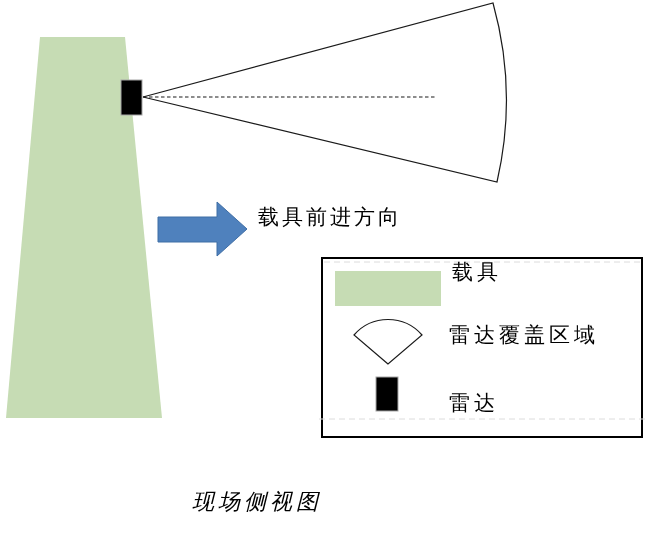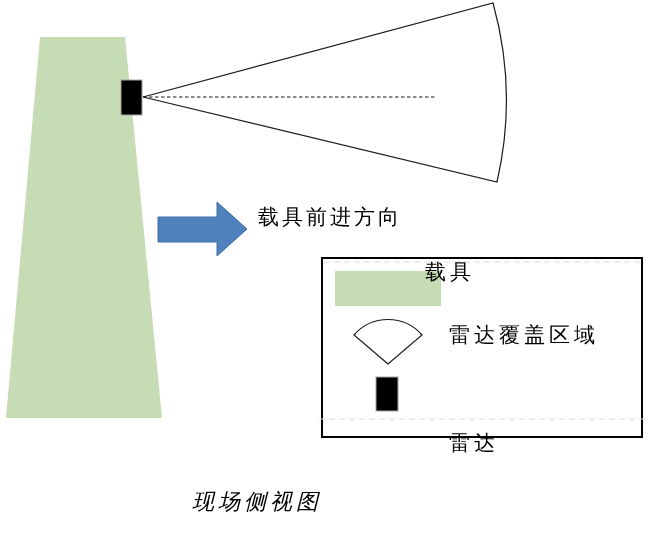--- a/index.html
+++ b/index.html
@@ -27,37 +27,36 @@
     white-space: nowrap;
   }
   .arrow-label {
     left: 258px;
     top: 207px;
     font-size: 21px;
     letter-spacing: 3px;
     text-align: right;
   }
   .legend-label-1 {
-    left: 425px;
+    left: 452px;
     top: 262px;
     font-size: 21px;
     letter-spacing: 4px;
   }
   .legend-label-2 {
     left: 449px;
     top: 325px;
     font-size: 21px;
     letter-spacing: 4px;
   }
   .legend-label-3 {
     left: 449px;
     top: 393px;
     font-size: 21px;
     letter-spacing: 4px;
-    margin-top: 40px;
   }
   .caption {
     left: 192px;
     top: 491px;
     font-size: 22px;
     letter-spacing: 4px;
     font-style: italic;
   }
 </style>
 </head>

